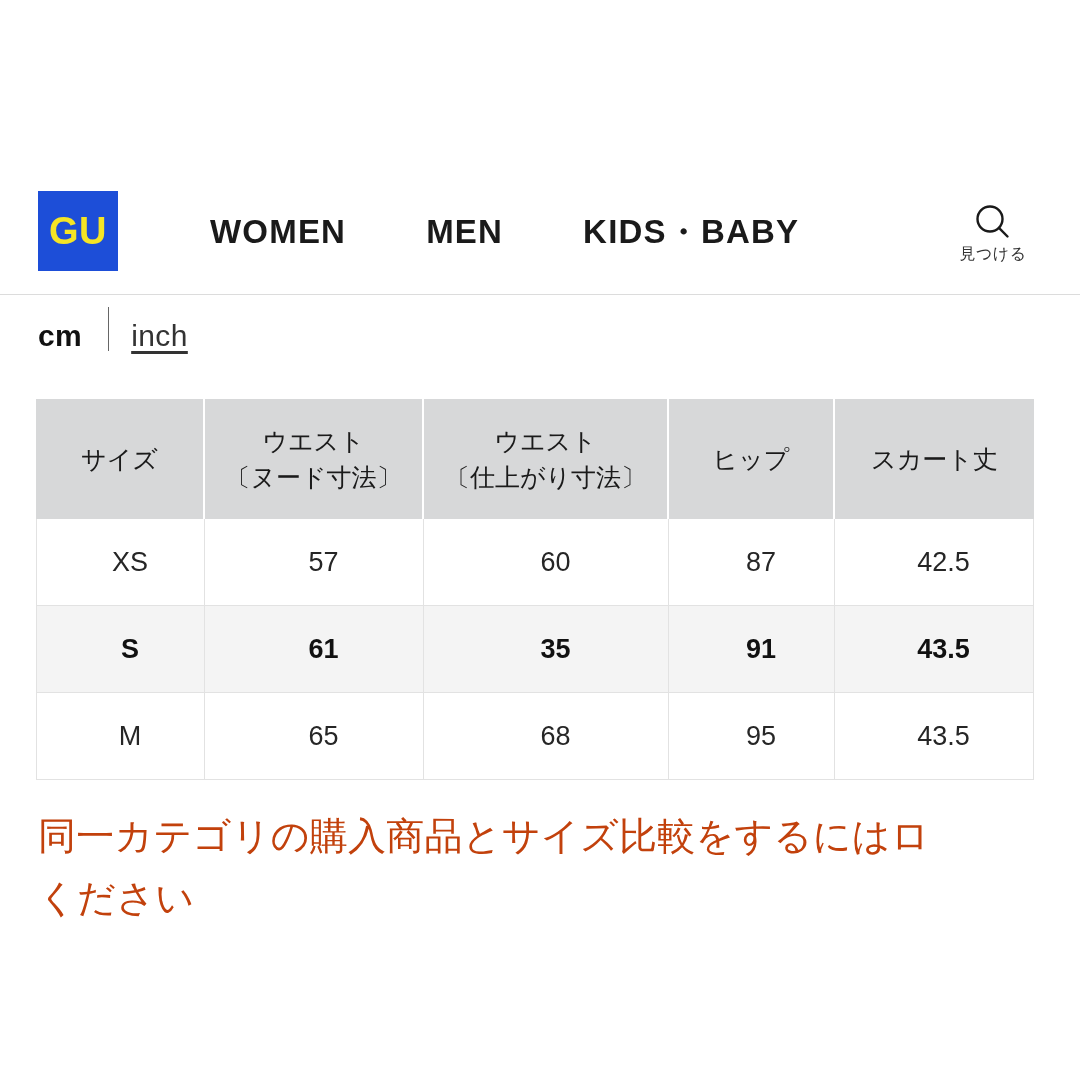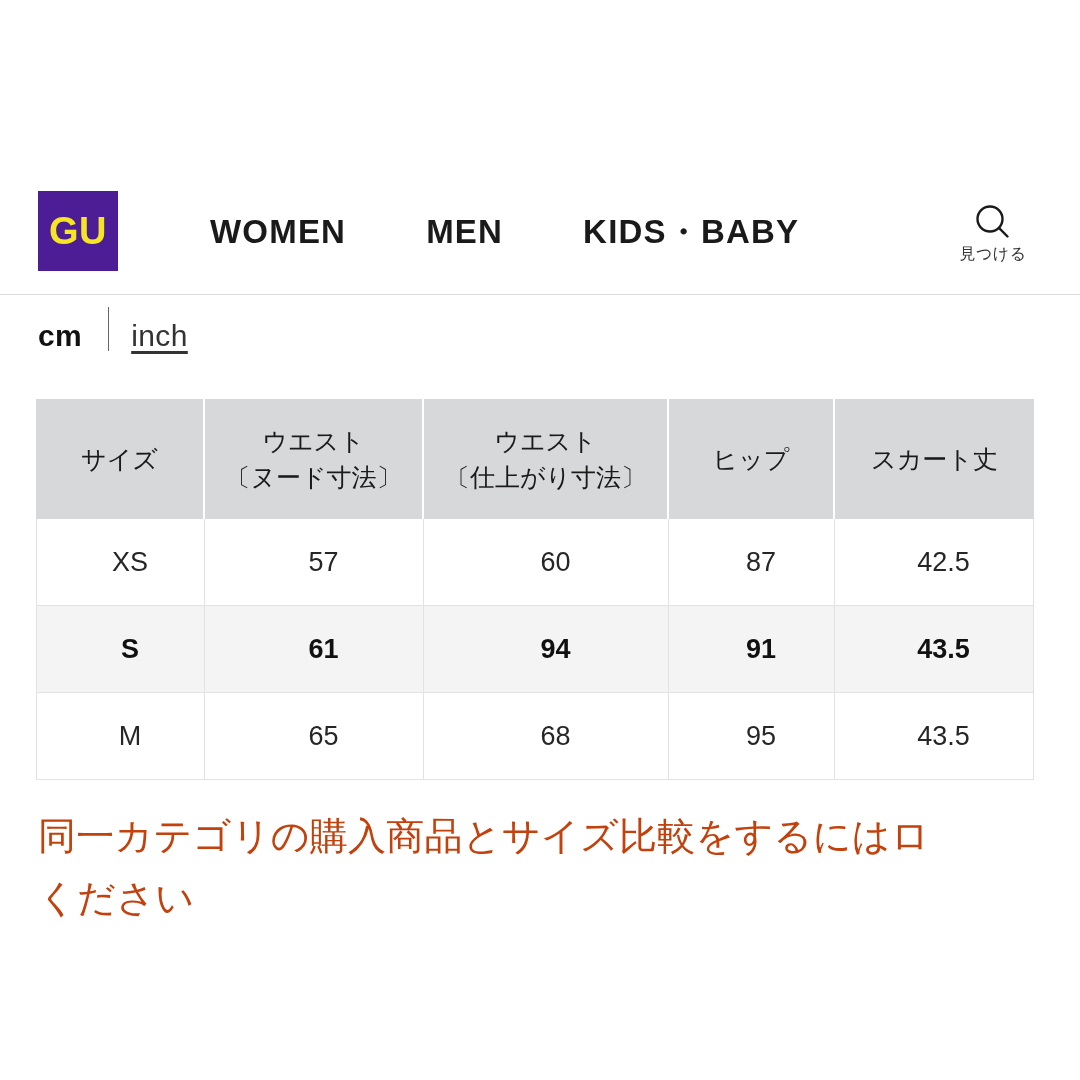--- a/index.html
+++ b/index.html
@@ -29,21 +29,21 @@
     border-bottom: 1px solid #dcdcdc;
     display: flex;
     align-items: center;
     padding: 0 0 0 38px;
     position: relative;
   }
 
   .logo {
     width: 80px;
     height: 80px;
-    background: #4c1d95;
+    background: #1d4ed8;
     display: flex;
     align-items: center;
     justify-content: center;
     flex: 0 0 auto;
     text-align: center;
   }
   .logo-text {
     color: #f5e525;
     font-size: 38px;
     font-weight: 700;
@@ -259,21 +259,21 @@
       <tr>
         <td>XS</td>
         <td>57</td>
         <td>60</td>
         <td>87</td>
         <td>42.5</td>
       </tr>
       <tr class="highlight">
         <td>S</td>
         <td>61</td>
-        <td>94</td>
+        <td>35</td>
         <td>91</td>
         <td>43.5</td>
       </tr>
       <tr>
         <td>M</td>
         <td>65</td>
         <td>68</td>
         <td>95</td>
         <td>43.5</td>
       </tr>

